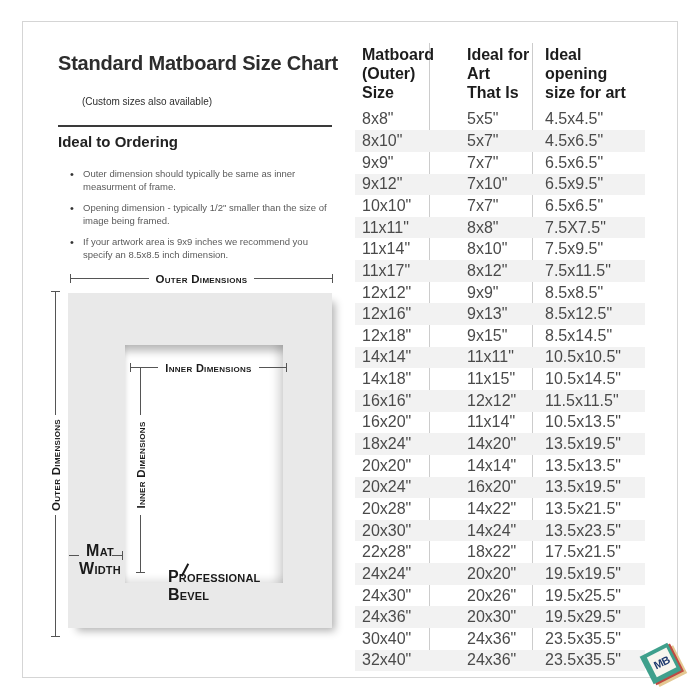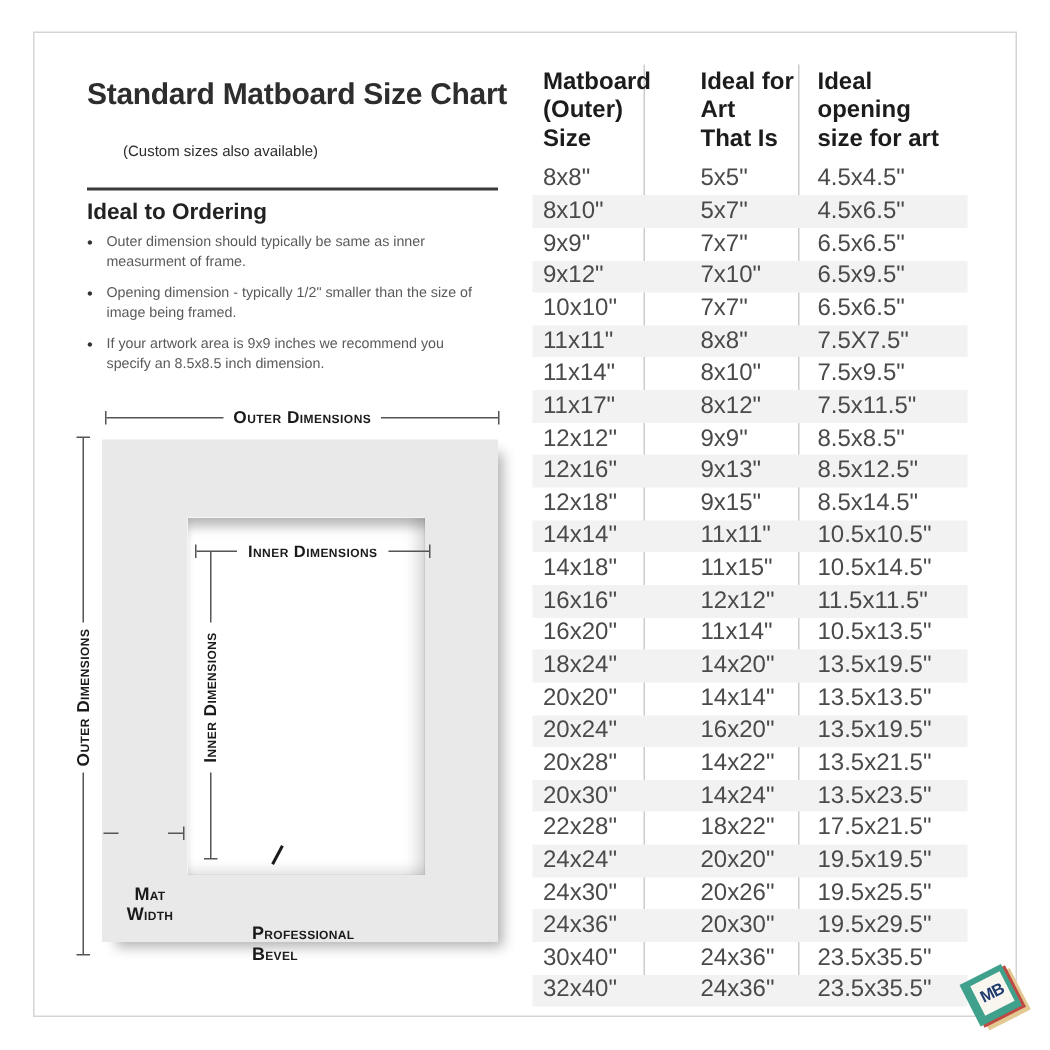--- a/index.html
+++ b/index.html
@@ -8,30 +8,30 @@
     background:#ffffff; font-family:"Liberation Sans", sans-serif;
   }
   .frame { position:absolute; left:22px; top:21px; width:654px; height:655px; border:1px solid #d5d5d5; }
 
   
   #title { position:absolute; left:58px; top:40px; width:292px; font-size:20px; line-height:1.05;
            font-weight:bold; color:#2d2d2d; letter-spacing:-0.2px; }
   #subtitle { position:absolute; left:58px; top:96px; font-size:10px; font-weight:normal; color:#2d2d2d;margin-left:24px; }
   #divider { position:absolute; left:58px; top:125px; width:274px; height:2px; background:#3a3a3a; }
   #keys-heading { position:absolute; left:58px; top:133px; font-size:15px; font-weight:bold; color:#222; }
-  #bullets { position:absolute; left:58px; top:156px; list-style:none; margin:0; padding:0; }
+  #bullets { position:absolute; left:58px; top:156px; list-style:none; margin:12px; padding:0; }
   #bullets li { position:relative; padding-left:13px; width:248px; margin-bottom:9px;
                 font-size:9.5px; color:#5a5a5a; line-height:1.32; }
   #bullets li::before { content:"\2022"; position:absolute; left:0; top:-1px; color:#333; font-size:11px; }
 
   
   .dim-label { font-weight:bold; font-variant:small-caps; font-size:11.5px; color:#1a1a1a;
                letter-spacing:0.3px; white-space:nowrap; }
-  .dim-label-sm { font-weight:bold; font-variant:small-caps; font-size:12px; color:#1a1a1a;
-                  letter-spacing:0.2px;margin-top:48px; }
+  .dim-label-sm { font-weight:bold; font-variant:small-caps; font-size:16px; color:#1a1a1a;
+                  letter-spacing:0.2px; }
   .h-measure { position:absolute; display:flex; align-items:center; height:13px; }
   .h-measure .dim-label { margin:0 7px; }
   .h-seg { height:1px; background:#555; flex:1; }
   .v-tick { width:1px; height:9px; background:#555; }
   .h-tick { width:9px; height:1px; background:#555; flex:none; }
   .v-measure { position:absolute; display:flex; flex-direction:column; align-items:center; width:13px; }
   .v-seg { width:1px; background:#555; flex:none; }
   .v-seg-grow { width:1px; background:#555; flex:1; }
   .vlabel-wrap { position:relative; width:13px; height:100px; flex:none; }
   .vlabel-wrap .dim-label { position:absolute; left:50%; top:50%;

